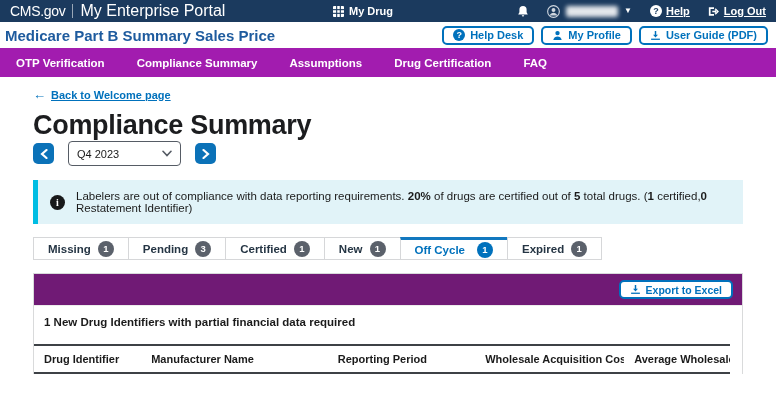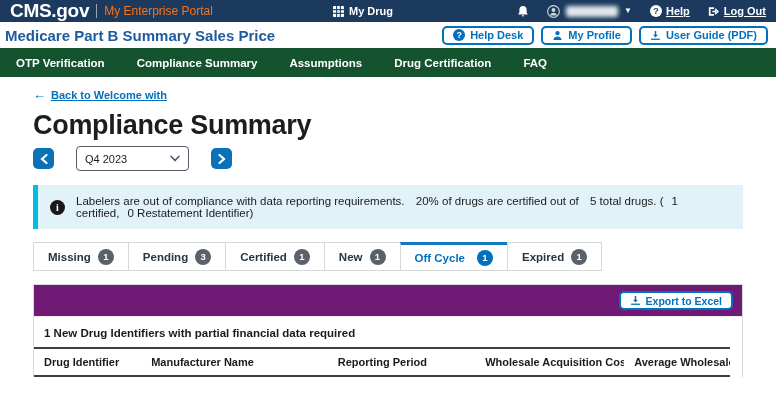--- a/index.html
+++ b/index.html
@@ -2,23 +2,23 @@
 <html><head>
 <meta charset="utf-8">
 <style>
   * { box-sizing: border-box; margin: 0; padding: 0; }
   html,body { width:776px; height:408px; overflow:hidden; background:#fff;
     font-family:"Liberation Sans", sans-serif; }
 
   
   .topbar { position:relative; height:22px; background:#1b3a5e; color:#fff;
     display:flex; align-items:center; padding:0 10px; }
-  .brand { font-size:19px; font-weight:bold; letter-spacing:-0.3px; }
+  .brand { font-size:14px; font-weight:normal; letter-spacing:-0.3px; }
   .brand-div { width:1px; height:14px; background:rgba(255,255,255,.55); margin:0 7px; }
-  .brand-sub { font-size:12px; color:#f97316; font-weight:normal; }
+  .brand-sub { font-size:16px; color:#ffffff; font-weight:normal; }
   .topbar-center { position:absolute; left:333px; top:0; height:22px;
     display:flex; align-items:center; gap:5px; font-size:11px; font-weight:bold; }
   .topbar-right { margin-left:auto; display:flex; align-items:center; gap:18px; font-size:11px; }
   .tb-link { display:flex; align-items:center; gap:4px; font-weight:bold; color:#fff; cursor:pointer; }
   .tb-link .lbl { text-decoration:underline; }
   .q-circle { width:12px; height:12px; border-radius:50%; background:#fff; color:#1b3a5e;
     font-size:9px; font-weight:bold; display:flex; align-items:center; justify-content:center; }
   .user-group { display:flex; align-items:center; gap:6px; }
   .blur-name { width:52px; height:11px; background:rgba(255,255,255,.88);
     border-radius:2px; filter:blur(2px); }
@@ -30,67 +30,67 @@
   .app-title { color:#1e5b9e; font-size:15px; font-weight:bold; }
   .appbar-buttons { margin-left:auto; display:flex; gap:7px; }
   .btn-outline { display:flex; align-items:center; gap:5px; background:#fff;
     border:2px solid #0071bc; border-radius:5px; color:#0071bc; font-weight:bold;
     font-size:11px; padding:0 9px; height:19px; cursor:pointer;
     font-family:"Liberation Sans",sans-serif; }
   .blue-circle { width:12px; height:12px; border-radius:50%; background:#0071bc; color:#fff;
     font-size:9px; font-weight:bold; display:flex; align-items:center; justify-content:center; }
 
   
-  .nav { height:29px; background:#14532d; display:flex; align-items:center; gap:32px;
+  .nav { height:29px; background:#a21caf; display:flex; align-items:center; gap:32px;
     padding:0 16px; }
   .nav-item { color:#fff; font-size:11.5px; font-weight:bold; cursor:pointer; white-space:nowrap; }
 
   
   .content { padding:0 33px; }
   .back-row { margin-top:11px; display:flex; align-items:center; gap:5px; color:#0071bc; }
   .back-arrow { font-size:13px; line-height:1; }
   .back-link { font-size:11px; font-weight:bold; text-decoration:underline; color:#0071bc; cursor:pointer; }
   .page-title { margin-top:9px; font-size:27px; font-weight:bold; color:#1c1d1f; letter-spacing:-0.3px; }
 
   .rp-label { margin:25px 0 0 14px; font-size:11px; color:#1b1b1b; }
   .rp-label b { font-weight:bold; }
   .rp-required { color:#6f7680; }
-  .rp-row { display:flex; align-items:center; gap:22px; margin-top:5px; }
+  .rp-row { display:flex; align-items:center; gap:14px; }
   .chev-btn { width:21px; height:21px; border:none; background:#0b72b8; border-radius:5px;
     color:#fff; display:flex; align-items:center; justify-content:center; cursor:pointer; }
   .select { width:113px; height:25px; border:1px solid #565c65; border-radius:4px;
     background:#fff; display:flex; align-items:center; justify-content:space-between;
     padding:0 8px; font-size:11px; color:#1b1b1b; cursor:pointer; }
 
   .banner { margin-top:14px; background:#e1f3f8; border-left:5px solid #00bde3;
     display:flex; align-items:center; gap:11px; padding:10px 12px; }
   .info-icon { flex:0 0 auto; width:15px; height:15px; border-radius:50%; background:#17181a;
     color:#fff; font-size:10px; font-weight:bold; display:flex; align-items:center;
     justify-content:center; font-family:"Liberation Serif",serif; }
   .banner-text { font-size:11.5px; color:#1b1b1b; }
-  .banner-text .b { font-weight:normal;margin-left:8px; }
+  .banner-text .b { font-weight:bold; }
 
   
   .tabs { margin-top:13px; display:flex; }
-  .tab { display:flex; align-items:center; gap:7px; height:29px; padding:0 14px;
+  .tab { display:flex; align-items:center; gap:7px; height:23px; padding:0 14px;
     border:1px solid #d6d7d9; background:#fff; margin-left:-1px; cursor:pointer;
     font-size:11.5px; font-weight:bold; color:#253544; }
   .tab:first-child { margin-left:0; }
   .tab.active { border-top:3px solid #1278bf; color:#0071bc;gap:12px; }
   .badge { min-width:16px; height:16px; padding:0 3px; border-radius:8px; background:#5b616b;
     color:#fff; font-size:9.5px; font-weight:bold; display:flex; align-items:center;
     justify-content:center; }
   .tab.active .badge { background:#0071bc; }
 
   
   .panel { margin-top:13px; border:1px solid #d9dadb; border-bottom:none; background:#fff; }
   .panel-toolbar { background:#701a75; border-bottom:1px solid #ececec; padding:6px 9px;
     display:flex; justify-content:flex-end; }
   .export-btn { height:19px; font-size:10.5px; }
-  .panel-caption { padding:10px 10px 8px; font-size:11.5px; font-weight:bold; color:#1b1b1b; }
+  .panel-caption { padding:10px 10px 16px; font-size:11.5px; font-weight:bold; color:#1b1b1b; }
   .tbl-wrap { position:relative; }
   table { border-collapse:collapse; table-layout:fixed; width:calc(100% - 12px); }
   col.c1{width:15.4%} col.c2{width:26.8%} col.c3{width:21.2%} col.c4{width:21.4%} col.c5{width:15.2%}
   th { border-top:2px solid #3d4146; border-bottom:2px solid #3d4146; text-align:left;
     font-size:11px; font-weight:bold; color:#1b1b1b; padding:7px 10px; white-space:nowrap;
     overflow:hidden; }
 </style>
 </head>
 <body>
 
@@ -170,21 +170,21 @@
   <span class="nav-item">Compliance Summary</span>
   <span class="nav-item">Assumptions</span>
   <span class="nav-item">Drug Certification</span>
   <span class="nav-item">FAQ</span>
 </nav>
 
 <main class="content">
 
   <div class="back-row">
     <span class="back-arrow">←</span>
-    <a class="back-link">Back to Welcome with</a>
+    <a class="back-link">Back to Welcome page</a>
   </div>
 
   <h1 class="page-title">Compliance Summary</h1>
 
   <div class="rp-row">
     <button class="chev-btn">
       <svg class="icon-svg" width="8" height="10" viewBox="0 0 8 10">
         <path d="M6.5 1 2 5l4.5 4" fill="none" stroke="#fff" stroke-width="2.2" stroke-linecap="round"></path>
       </svg>
     </button>

